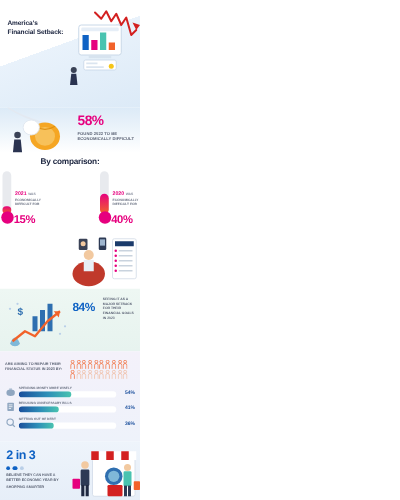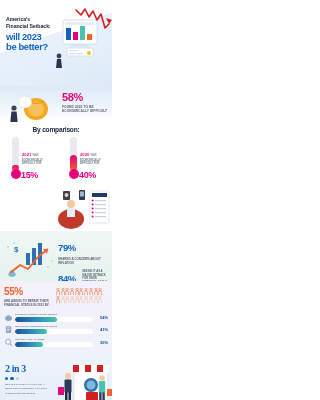--- a/index.html
+++ b/index.html
@@ -40,21 +40,21 @@
   .stat58 { position: absolute; left: 62px; top: 6px; width: 48px; }
   .stat58 .big { font-size: 11px; font-weight: bold; color: #e6007e; line-height: 1; letter-spacing: -0.4px; }
   .stat58 .sub { margin-top: 1.5px; font-size: 3.3px; color: #5a6274; font-weight: bold; line-height: 1.45; letter-spacing: 0.05px; }
 
   
   .compare { position: relative; padding: 4px 0 6px; background: #ffffff; }
   .compare h2 {
     text-align: center; font-size: 6.6px; font-weight: bold;
     color: #18213c; letter-spacing: -0.2px; margin-bottom: 4px;
   }
-  .therms { display: flex; justify-content: center; gap: 24px; }
+  .therms { display: flex; justify-content: space-between; gap: 24px; }
   .therm-wrap { position: relative; width: 34px; height: 42px; }
   .tube {
     position: absolute; left: 2px; top: 0; width: 7px; height: 34px;
     background: #e8eaee; border-radius: 4px;
   }
   .tube-fill { position: absolute; left: 0; bottom: 0; width: 7px; border-radius: 4px; }
   .bulb { position: absolute; left: 0.5px; bottom: 0; width: 10px; height: 10px; border-radius: 50%; }
   .therm-label { position: absolute; left: 12px; top: 16px; width: 22px; }
   .therm-year { font-size: 4.2px; font-weight: bold; line-height: 1; }
   .therm-year .wee { font-size: 2.7px; color: #8a90a0; font-weight: bold; }
@@ -106,42 +106,38 @@
   .bar-fill { position: absolute; left: 0; top: 0; height: 5px; border-radius: 3px;
               background: linear-gradient(90deg,#1b4f9c 0%,#2e8fb8 55%,#49c3b0 100%); }
   .bar-pct { flex: 0 0 13px; text-align: right; font-size: 4px; font-weight: bold; color: #1b4f9c; }
 
   
   .band2in3 {
     position: relative; height: 48px; padding: 7px 4px 0 5px;
     background: linear-gradient(180deg,#eef4fb 0%,#e6eef8 100%);
     overflow: hidden;
   }
-  .stat2in3 { width: 50px; font-family: Liberation Serif, serif; }
+  .stat2in3 { width: 50px; }
   .stat2in3 .big { font-size: 10px; font-weight: bold; color: #0f62c4; line-height: 1; letter-spacing: -0.4px; }
   .dots { display: flex; gap: 2px; margin: 2.5px 0 2px; }
   .dot { width: 3.4px; height: 3.4px; border-radius: 50%; background: #0f62c4; }
   .dot.off { background: #b9cfe8; }
   .stat2in3 .sub { font-size: 2.9px; color: #5a6274; font-weight: bold; line-height: 1.5; }
   .band2in3-art { position: absolute; right: 0; top: 2px; width: 56px; height: 44px; }
 </style>
 </head>
 <body>
 
 <div class="page">
 
   <section class="hero">
     <div class="hero-text">
       <div class="hero-kicker">
         <div>America's</div>
         <div>Financial Setback:</div>
-      </div>
-      <div class="hero-title">
-        <div>will 2023</div>
-        <div>be better?</div>
       </div>
     </div>
     <svg class="hero-art" viewBox="0 0 56 70">
       <rect x="7" y="16" width="34" height="24" rx="2" fill="#ffffff" stroke="#c9d8e8" stroke-width="0.8"></rect>
       <rect x="9" y="18" width="30" height="3" rx="1" fill="#e6eef7"></rect>
       <rect x="10" y="24" width="5" height="12" fill="#0f62c4"></rect>
       <rect x="17" y="28" width="5" height="8" fill="#e6007e"></rect>
       <rect x="24" y="22" width="5" height="14" fill="#49c3b0"></rect>
       <rect x="31" y="30" width="5" height="6" fill="#f2622a"></rect>
       <rect x="15" y="40" width="18" height="2.5" fill="#d7e3ef"></rect>
@@ -250,34 +246,29 @@
       <polygon points="46,14 41,14 45,19" fill="#f2622a"></polygon>
       <g fill="#b9cfe8">
         <circle cx="6" cy="12" r="0.9"></circle>
           <circle cx="12" cy="8" r="0.9"></circle>
         <circle cx="46" cy="32" r="0.9"></circle>
           <circle cx="50" cy="26" r="0.9"></circle>
       </g>
     </svg>
     <div class="stats79">
       <div class="stat-row">
-        <div class="big">79%</div>
-        <div class="sub">SHARED A CONCERN ABOUT INFLATION</div>
-      </div>
-      <div class="stat-row">
         <div class="big">84%</div>
         <span class="sub-inline">SEEING IT AS A MAJOR SETBACK FOR THEIR FINANCIAL GOALS IN 2023</span>
       </div>
     </div>
   </section>
 
   <section class="band55">
     <div class="band55-top">
       <div class="stat55">
-        <div class="big">55%</div>
         <div class="sub">ARE AIMING TO REPAIR THEIR FINANCIAL STATUS IN 2023 BY:</div>
       </div>
       <div class="people-grid" id="people-grid">
           <svg class="person" viewBox="0 0 6 11">
             <circle cx="3" cy="2" r="1.7" fill="none" stroke="#f2622a" stroke-width="0.8"></circle>
             <path d="M0.9 10.4 V6.2 a2.1 2.1 0 0 1 4.2 0 V10.4" fill="none" stroke="#f2622a" stroke-width="0.8"></path>
           </svg>
           <svg class="person" viewBox="0 0 6 11">
             <circle cx="3" cy="2" r="1.7" fill="none" stroke="#f2622a" stroke-width="0.8"></circle>
             <path d="M0.9 10.4 V6.2 a2.1 2.1 0 0 1 4.2 0 V10.4" fill="none" stroke="#f2622a" stroke-width="0.8"></path>

